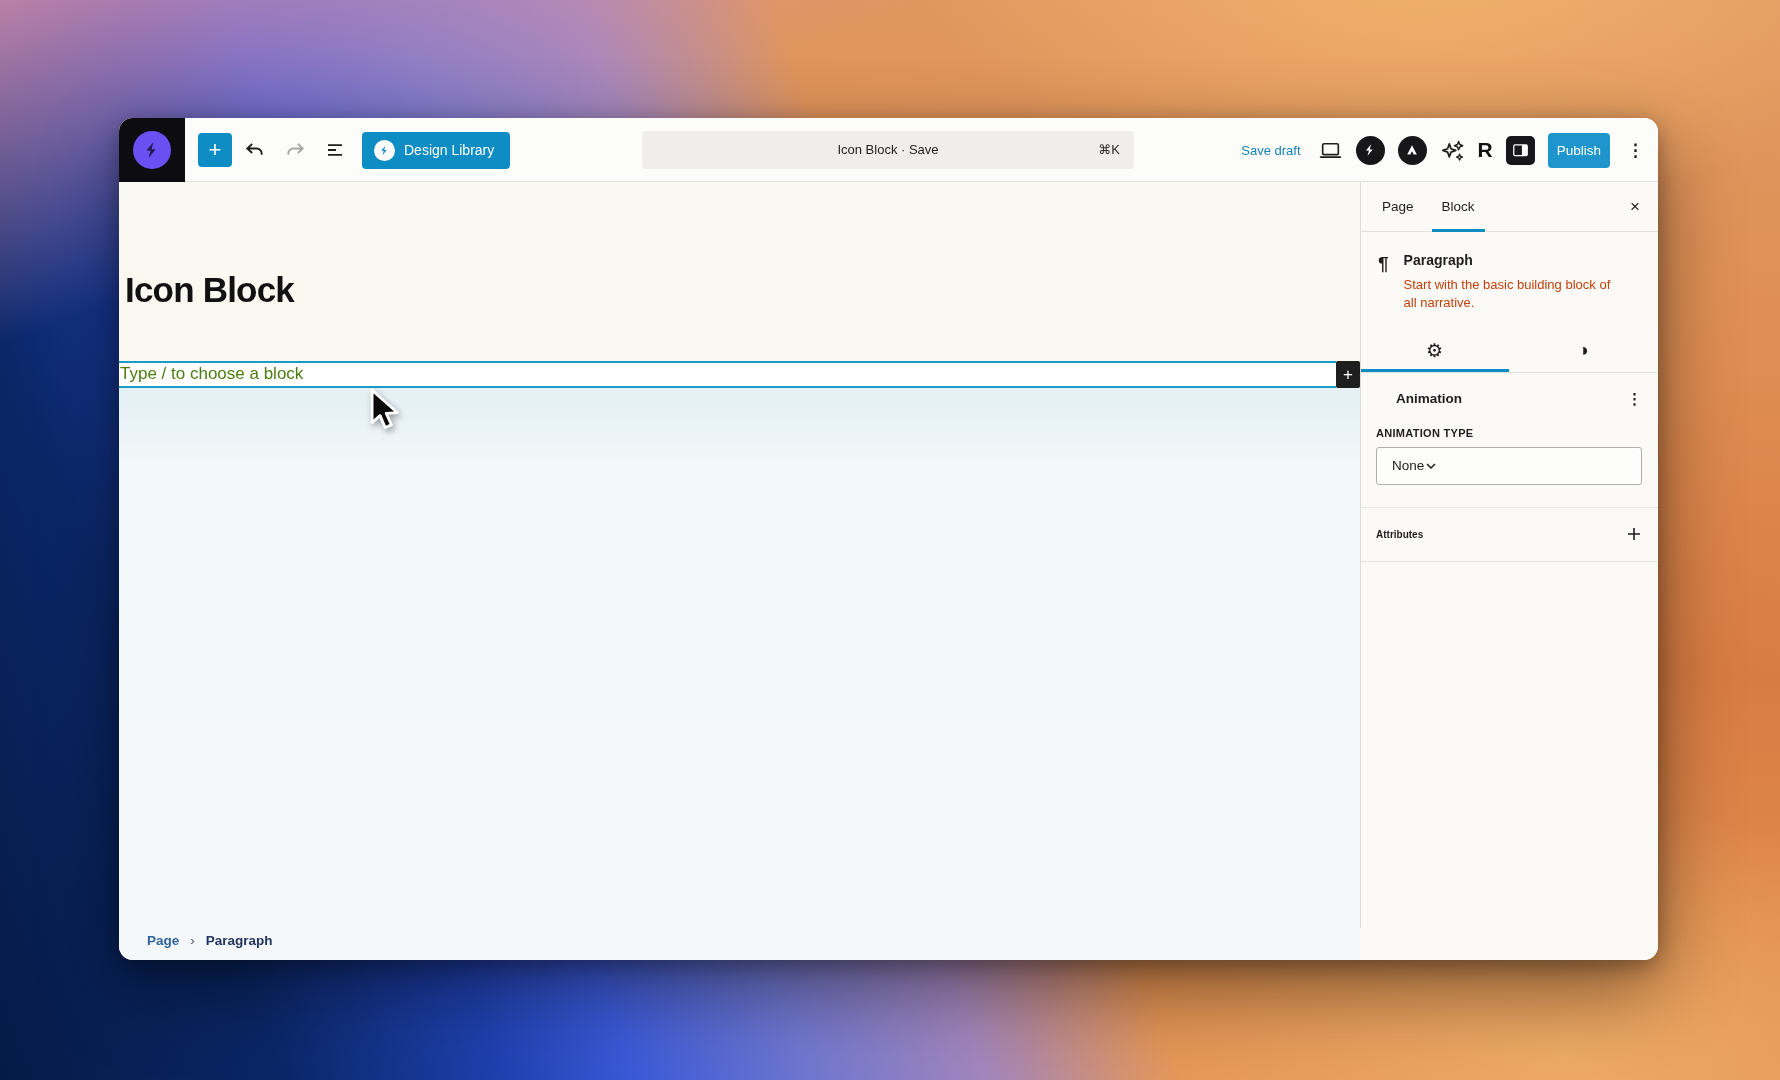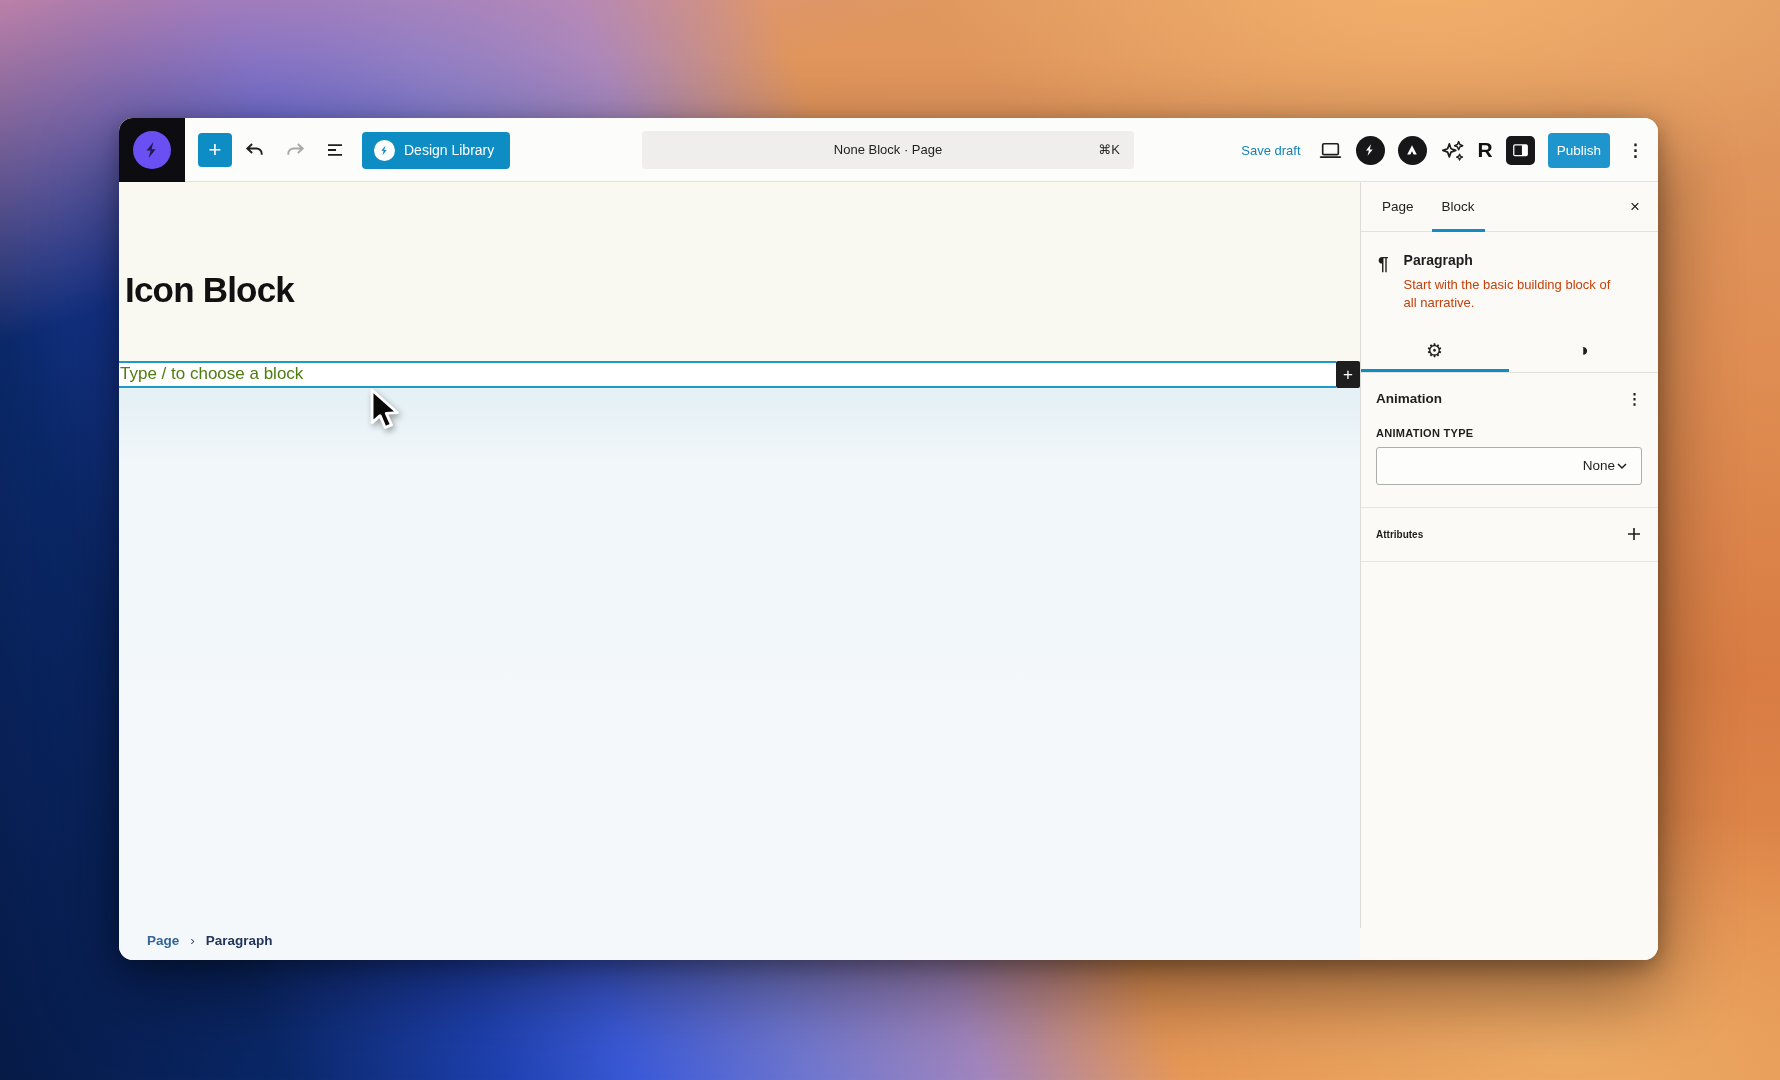--- a/index.html
+++ b/index.html
@@ -144,26 +144,26 @@
   .block-card .bc-desc{ font-size:13px; line-height:1.42; color:#c2410c; max-width:212px; }
 
   .icon-tabs{ display:flex; border-bottom:1px solid #e3e3de; height:44px; }
   .icon-tab{ flex:1; border:none; background:none; display:flex; align-items:center; justify-content:center; cursor:pointer; }
   .icon-tab.active{ box-shadow:inset 0 -3px 0 #0e8dc4; }
   .gear-glyph{ font-size:19px; color:#1e1e1e; }
   .contrast-glyph{ font-size:18px; color:#1e1e1e; }
 
   .anim-panel{ padding:17px 16px 22px 16px; }
   .panel-head{ display:flex; align-items:center; justify-content:space-between; }
-  .panel-title{ font-size:13.5px; font-weight:600; }
+  .panel-title{ font-size:13.5px; font-weight:600;margin-left:20px; }
   .panel-kebab{ background:none; border:none; font-size:15px; font-weight:700; color:#1e1e1e; cursor:pointer; }
   .field-label{ margin-top:19px; font-size:11px; font-weight:600; letter-spacing:.3px; color:#1e1e1e; }
   .select-box{
     margin-top:8px; height:38px; border:1px solid #aeaeaa; border-radius:3px; background:#fdfdfb;
-    display:flex; align-items:center; justify-content:flex-end; padding:0 12px 0 15px;
+    display:flex; align-items:center; justify-content:flex-start; padding:0 12px 0 15px;
     font-size:13.5px; cursor:pointer;
   }
   .divider{ height:1px; background:#e6e6e1; }
   .panel-row{
     height:53px; display:flex; align-items:center; justify-content:space-between;
     padding:0 16px; background:none; border:none; width:100%; font-family:inherit; cursor:pointer;
   }
   .panel-row .row-label{ font-size:10px; font-weight:600; color:#1e1e1e; }
   svg{ display:block; }
 </style>
@@ -201,21 +201,21 @@
         <span class="dl-circle">
           <svg width="13" height="13" viewBox="0 0 24 24">
               <path d="M13.6 3.2 L6 12.6 h4.4 L8.4 20.8 l7.6-9.6 h-4.5 z" fill="#0e8dc4"></path>
             </svg>
         </span>
         <span>Design Library</span>
       </button>
     </div>
 
     <div class="doc-bar">
-      <span class="doc-title">None Block · Page</span>
+      <span class="doc-title">Icon Block · Save</span>
       <span class="doc-shortcut">⌘K</span>
     </div>
 
     <div class="toolbar-right">
       <button class="save-draft">Save draft</button>
       <button class="plain-icon">
         <svg width="25" height="25" viewBox="0 0 24 24">
           <rect x="4.5" y="5.5" width="15" height="10.5" rx="1.2" fill="none" stroke="#1e1e1e" stroke-width="1.6"></rect>
           <path d="M2.5 18.3 h19" stroke="#1e1e1e" stroke-width="1.6" stroke-linecap="round"></path>
         </svg>

